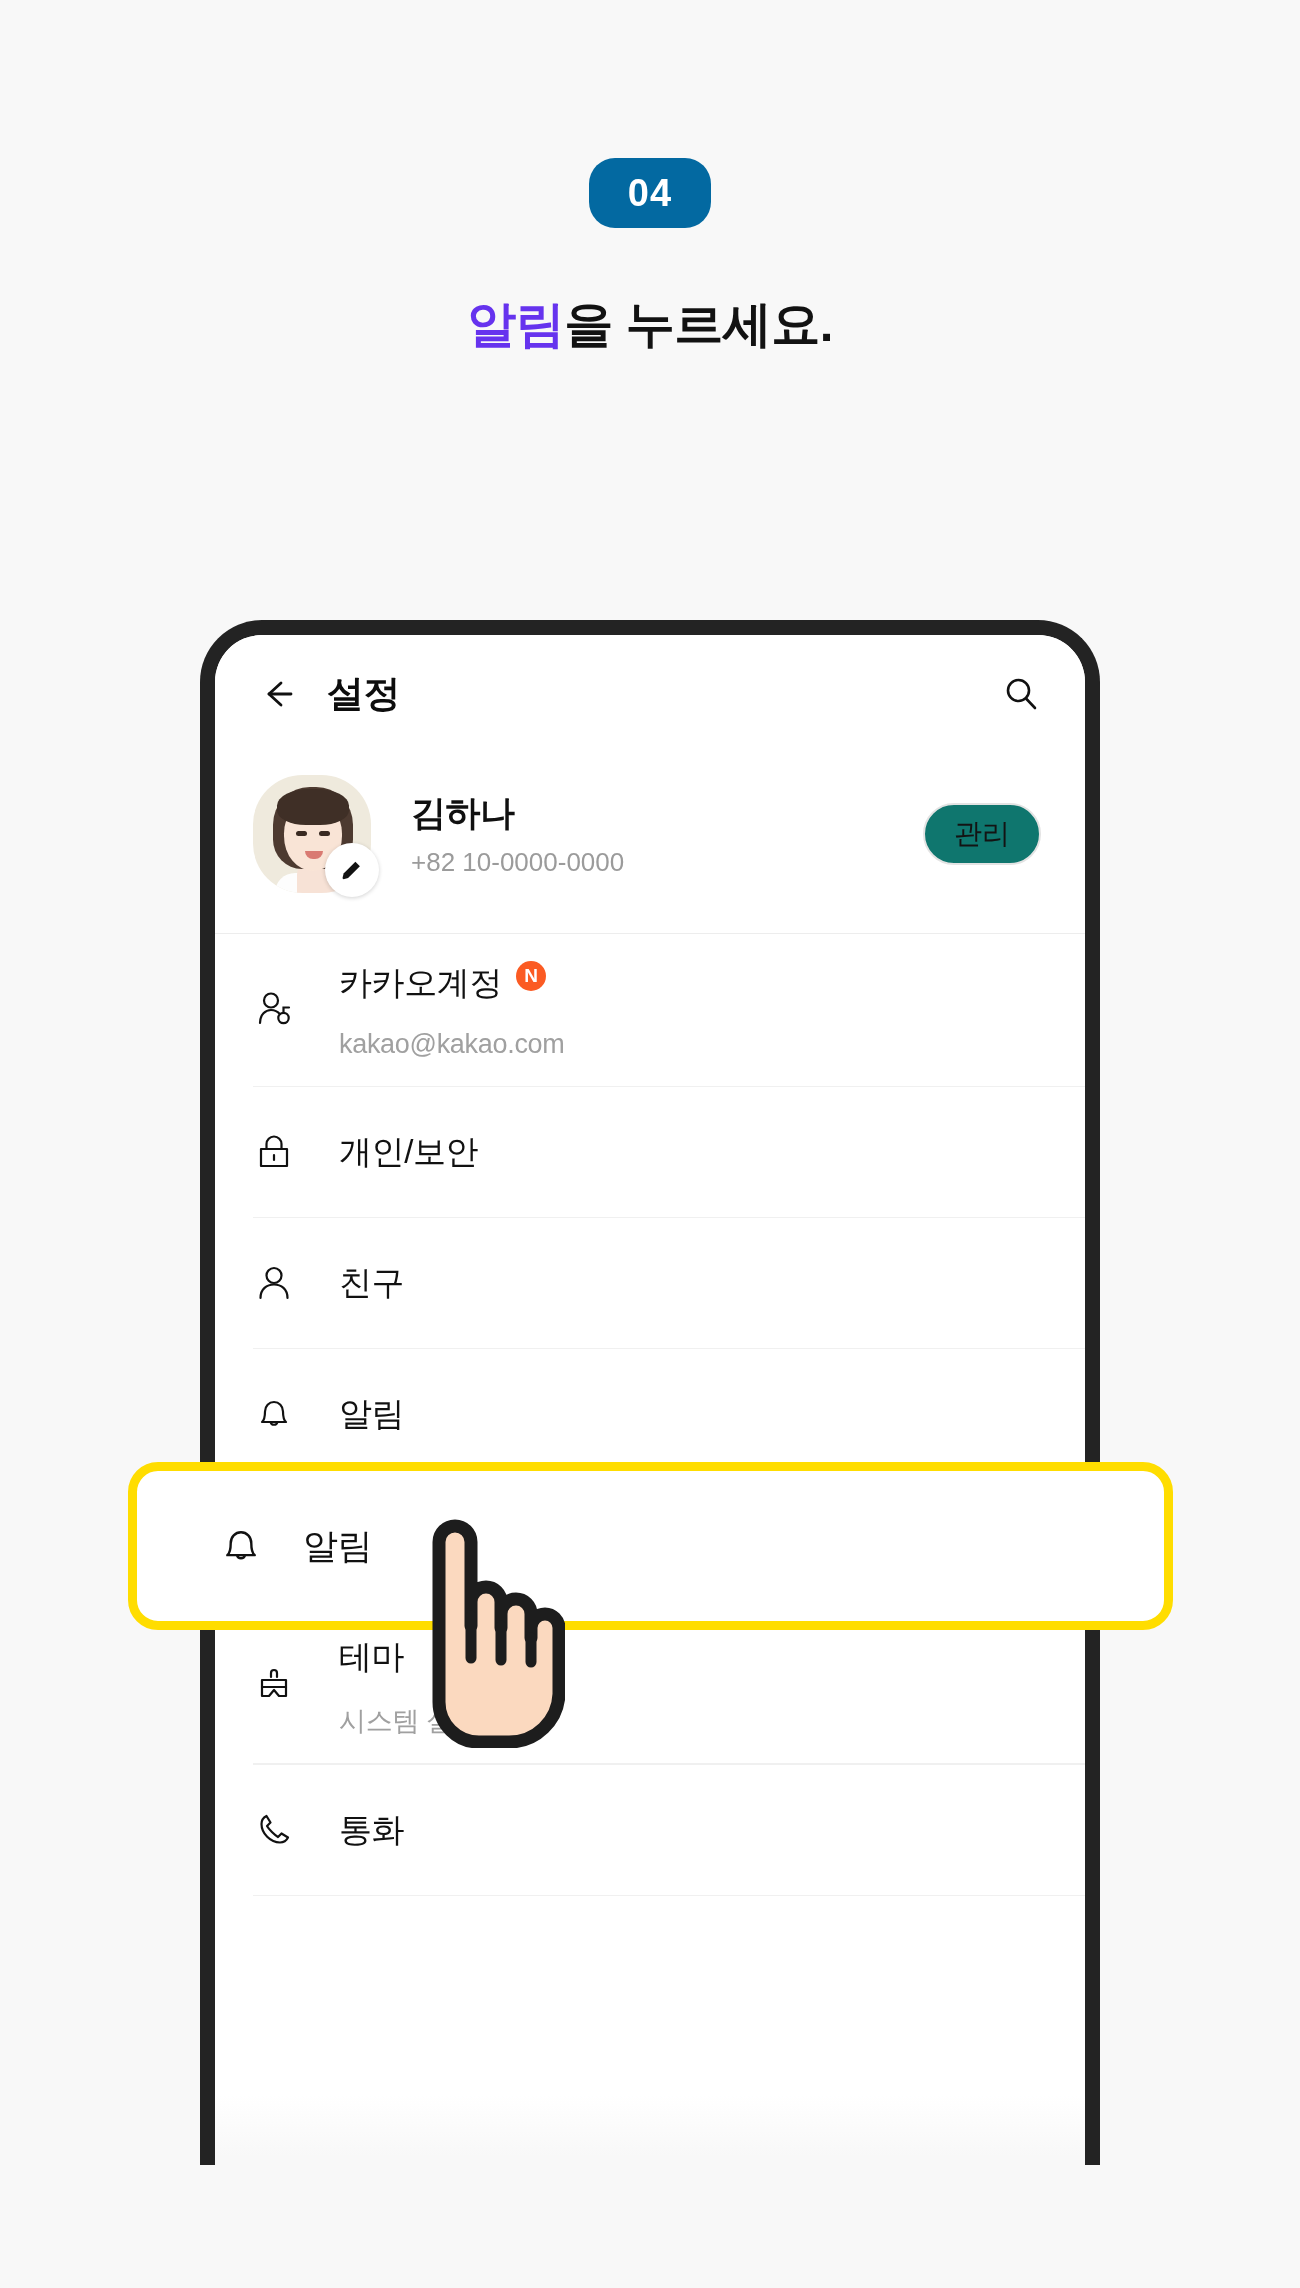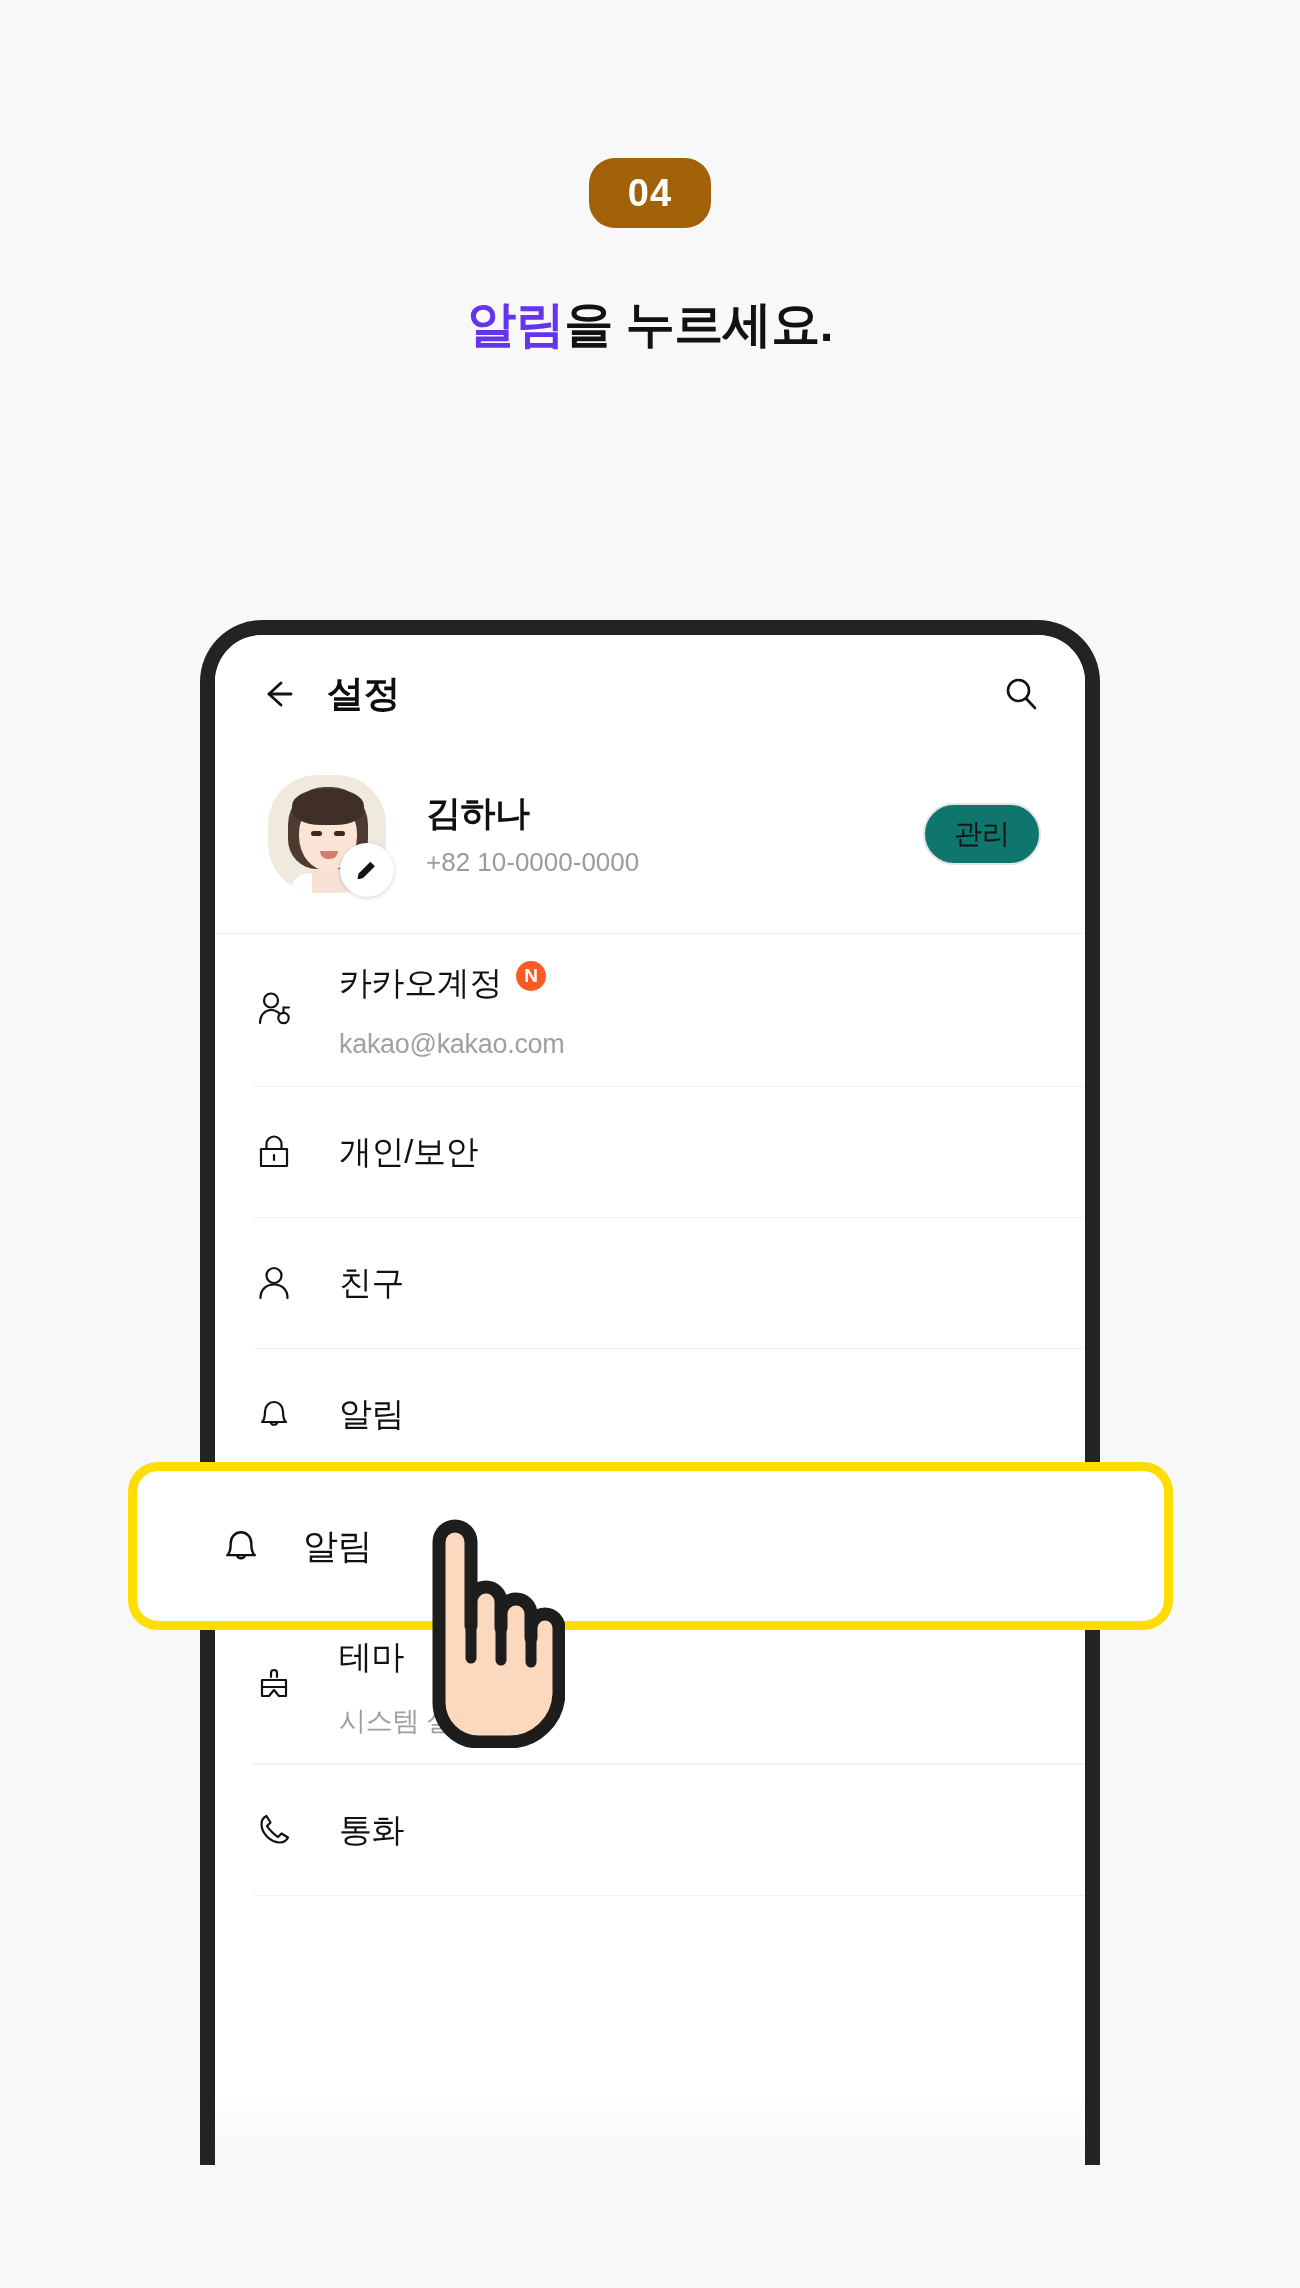--- a/index.html
+++ b/index.html
@@ -21,21 +21,21 @@
   }
 
   
   .step-badge {
     position: absolute;
     left: 50%;
     transform: translateX(-50%);
     top: 158px;
     width: 122px;
     height: 70px;
-    background: #a16207;
+    background: #0369a1;
     border-radius: 26px;
     color: #ffffff;
     font-size: 38px;
     font-weight: 700;
     letter-spacing: 1px;
     display: flex;
     align-items: center;
     justify-content: center;
     line-height: 1;
   }
@@ -100,21 +100,21 @@
     margin-left: 22px;
     letter-spacing: -0.5px;
   }
   .appbar-spacer { flex: 1; }
   .appbar-search { width: 56px; height: 56px; display: flex; align-items: center; justify-content: center; cursor: pointer; }
 
   
   .profile {
     display: flex;
     align-items: center;
-    padding: 22px 38px 40px 53px;
+    padding: 22px 38px 40px 38px;
     position: relative;
   }
   .avatar-wrap { position: relative; width: 118px; height: 118px; flex: none; }
   .avatar {
     width: 118px; height: 118px;
     border-radius: 42%;
     background: #efeadd;
     overflow: hidden;
     position: relative;
   }

